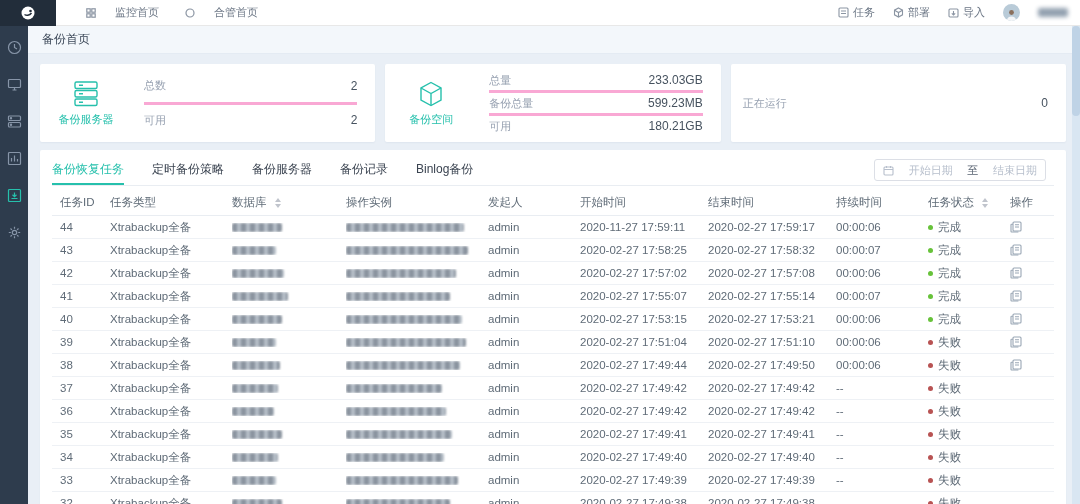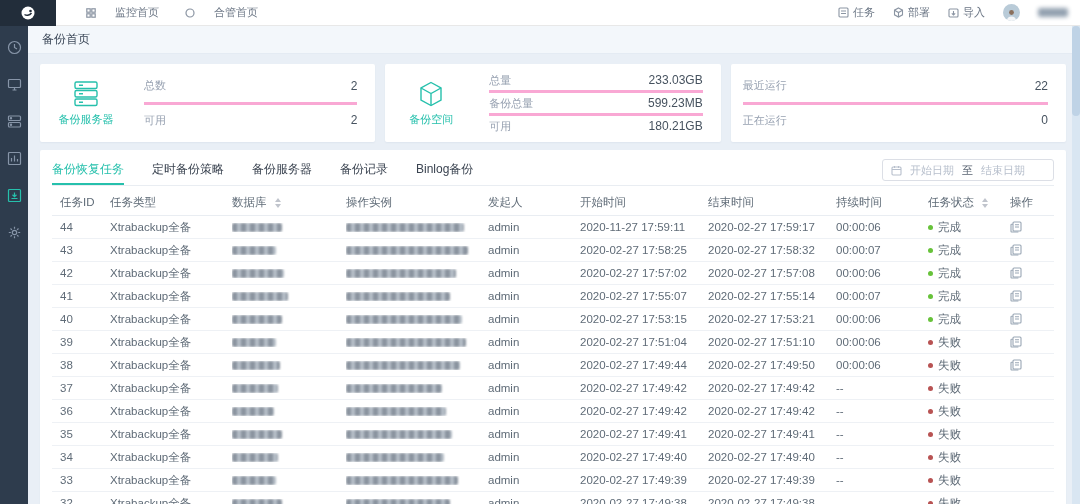--- a/index.html
+++ b/index.html
@@ -34,21 +34,21 @@
   .card-row { flex:1; display:flex; align-items:center; justify-content:space-between; }
   .card-row + .card-row { border-top:3px solid #f9a8d4; }
   .card-row .k { color:#97a1b1; font-size:11px; }
   .card-row .v { color:#46525f; font-size:12px; }
 
   
   .panel { margin:0 14px 0 12px; background:#fff; height:362px; padding:6px 12px 0 12px; position:relative; border-radius:2px; box-shadow:0 1px 2px rgba(50,80,120,.06); }
   .tabs { display:flex; gap:28px; border-bottom:1px solid #e9edf2; height:30px; }
   .tab { font-size:12px; color:#3a4350; display:flex; align-items:center; cursor:pointer; border-bottom:2px solid transparent; }
   .tab.active { color:#26c0ac; border-bottom-color:#26c0ac; }
-  .datepicker { position:absolute; right:12px; top:9px; width:172px; height:22px; border:1px solid #dcdfe6; border-radius:3px; display:flex; align-items:center; gap:8px; padding:0 8px; background:#fff; cursor:pointer; }
+  .datepicker { position:absolute; right:20px; top:9px; width:172px; height:22px; border:1px solid #dcdfe6; border-radius:3px; display:flex; align-items:center; gap:8px; padding:0 8px; background:#fff; cursor:pointer;justify-content:space-between; }
   .datepicker .ph { font-size:11px; color:#b7bfcc; }
   .datepicker .sep { font-size:11px; color:#5a6573; }
 
   
   .tbl { margin-top:4px; }
   .trow { display:grid; grid-template-columns:50px 122px 114px 142px 92px 128px 128px 92px 82px 1fr; align-items:center; border-bottom:1px solid #eef1f5; height:23px; padding-left:8px; }
   .thead { height:26px; border-bottom:1px solid #e9edf2; color:#5b6672; font-weight:normal; font-size:11.5px; }
   .tcell { font-size:11.5px; color:#5f6b77; white-space:nowrap; overflow:hidden; display:flex; align-items:center; gap:5px; }
   .caret { display:inline-flex; flex-direction:column; gap:2px; margin-left:3px; }
   .caret i { width:0; height:0; border-left:3px solid transparent; border-right:3px solid transparent; display:block; }
@@ -207,24 +207,20 @@
         <div class="card-row">
           <span class="k">可用</span>
           <span class="v">180.21GB</span>
         </div>
       </div>
     </div>
 
     <div class="card">
       <div class="card-rows">
         <div class="card-row">
-          <span class="k">最近运行</span>
-          <span class="v">22</span>
-        </div>
-        <div class="card-row">
           <span class="k">正在运行</span>
           <span class="v">0</span>
         </div>
       </div>
     </div>
   </div>
 
   <div class="panel">
     <div class="tabs">
       <div class="tab active">备份恢复任务</div>

